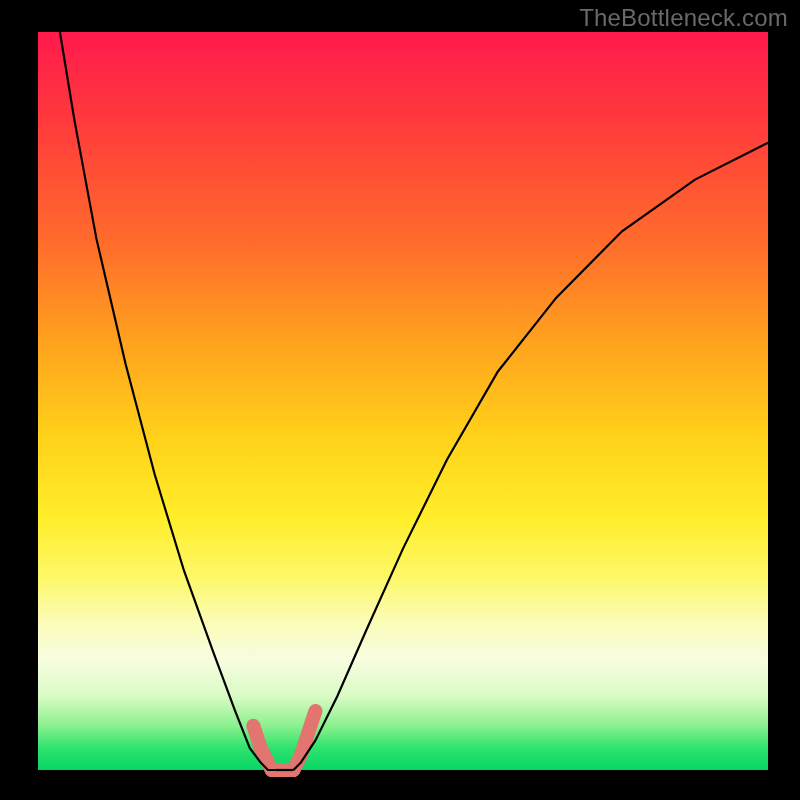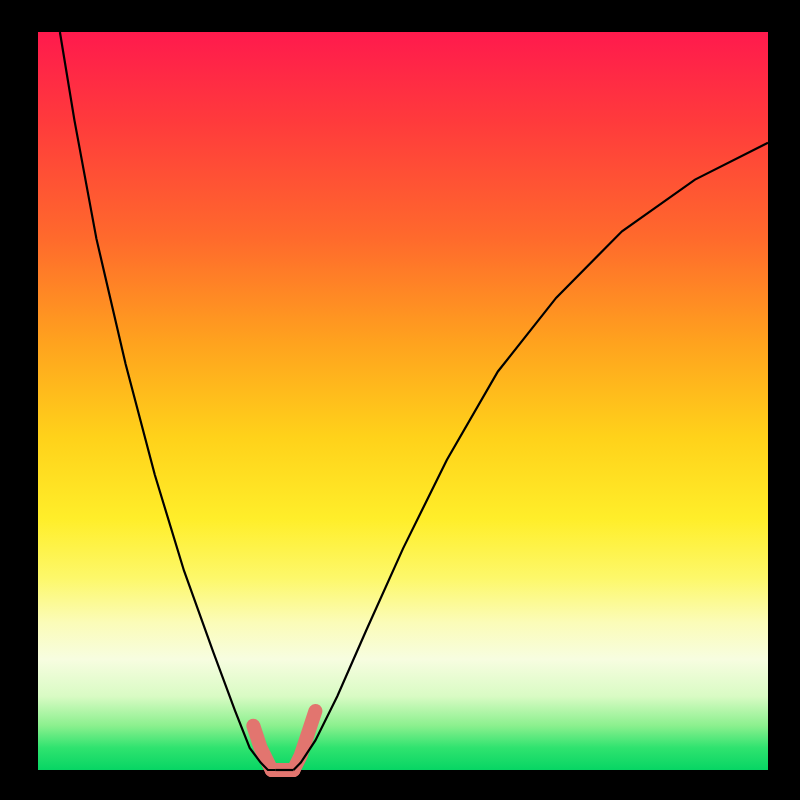--- a/index.html
+++ b/index.html
@@ -75,20 +75,21 @@
     stroke: #e2756f;
     stroke-width: 14;
     stroke-linecap: round;
     fill: none;
   }
 </style>
 </head>
 <body>
 
 <div class="frame">
+  <div class="watermark">TheBottleneck.com</div>
 
   <div class="plot-area">
     <div class="gradient-bg"></div>
     <svg class="curves" viewBox="0 0 100 100" preserveAspectRatio="none">
 
       <g>
         <path class="highlight-line" vector-effect="non-scaling-stroke" d="M29.500 94.000 L30.500 97.000 L31.500 99.000 L32.000 100.000"></path>
         <path class="highlight-line" vector-effect="non-scaling-stroke" d="M32.000 100.000 L33.000 100.000 L34.000 100.000 L35.000 100.000"></path>
         <path class="highlight-line" vector-effect="non-scaling-stroke" d="M35.000 100.000 L36.000 98.000 L37.000 95.000 L38.000 92.000"></path>
       </g>

